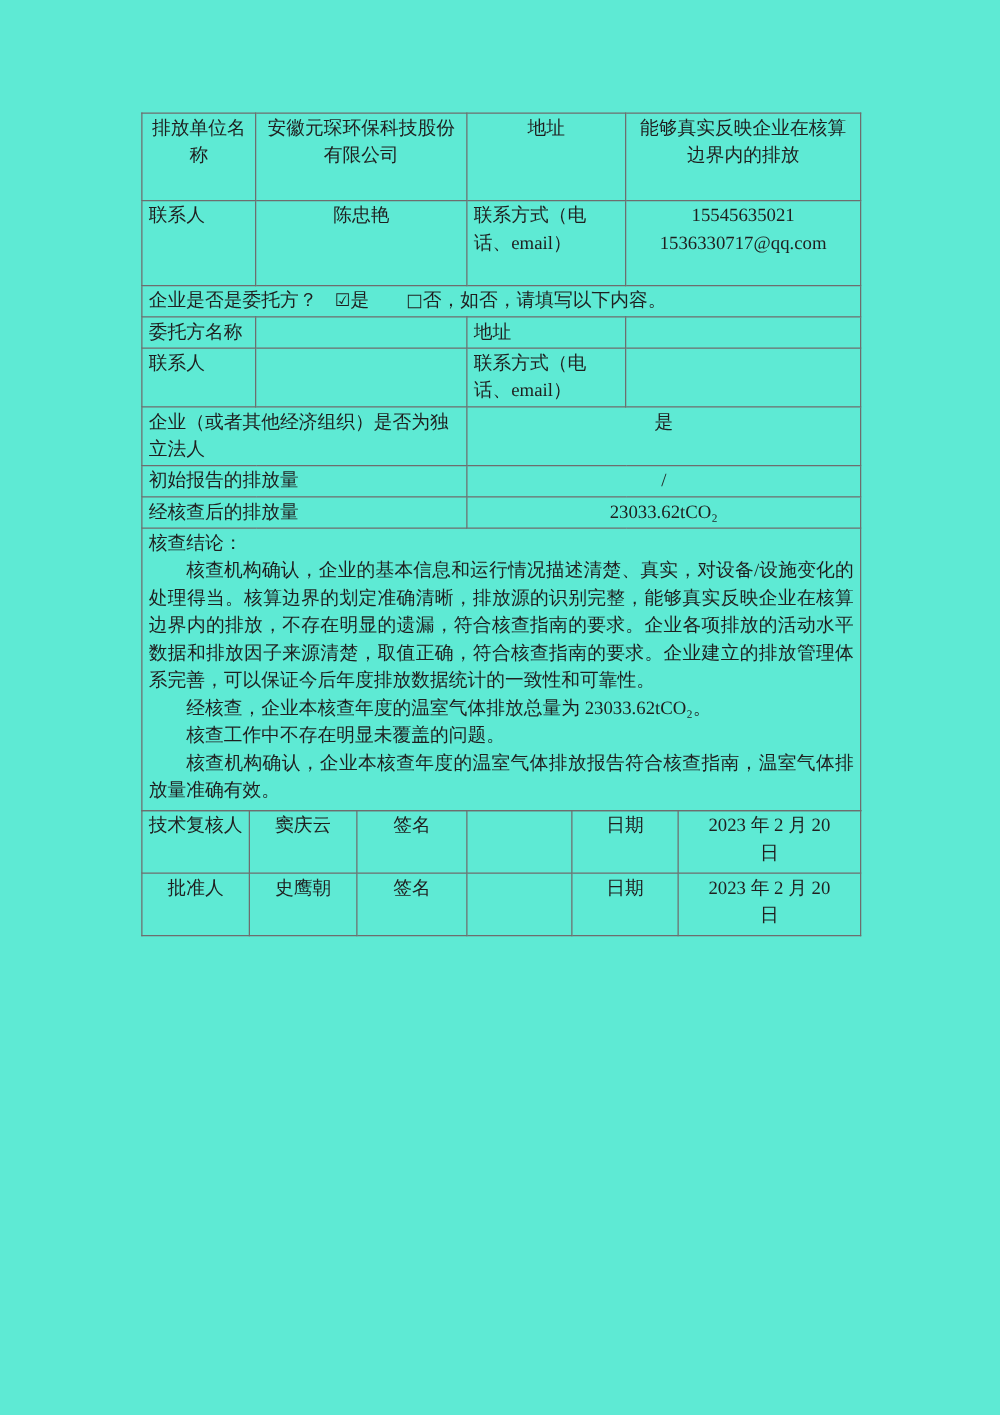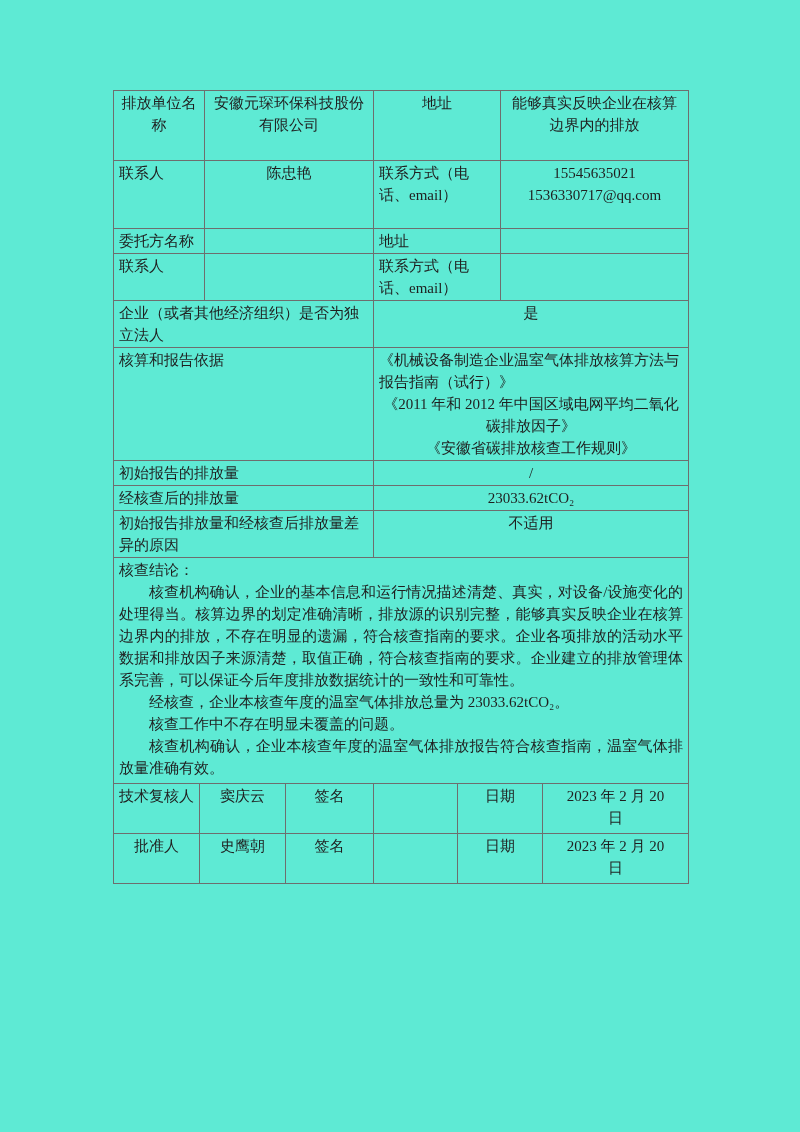--- a/index.html
+++ b/index.html
@@ -75,20 +75,27 @@
       <tr style="height:68px">
         <td class="l">联系人</td>
         <td class="c">陈忠艳</td>
         <td class="l">联系方式（电话、email）</td>
         <td class="c">
           <span class="block">15545635021</span>
           <span class="block email-val">1536330717@qq.com</span>
         </td>
       </tr>
 
+      <tr style="height:24px">
+        <td class="l" colspan="4">
+          <span>企业是否是委托方？</span>
+          <span class="chk gap-q">☑</span><span>是</span>
+          <span class="chk gap-left">□</span><span>否，如否，请填写以下内容。</span>
+        </td>
+      </tr>
 
       <tr style="height:24px">
         <td class="l">委托方名称</td>
         <td class="l"></td>
         <td class="l">地址</td>
         <td class="l"></td>
       </tr>
 
       <tr style="height:37px">
         <td class="l">联系人</td>
@@ -96,43 +103,31 @@
         <td class="l">联系方式（电话、email）</td>
         <td class="l"></td>
       </tr>
 
 
       <tr style="height:44px">
         <td class="l" colspan="2">企业（或者其他经济组织）是否为独立法人</td>
         <td class="c" colspan="2">是</td>
       </tr>
 
-      <tr style="height:103px">
-        <td class="l" colspan="2">核算和报告依据</td>
-        <td colspan="2">
-          <div class="l">《机械设备制造企业温室气体排放核算方法与报告指南（试行）》</div>
-          <div class="c">《2011 年和 2012 年中国区域电网平均二氧化碳排放因子》</div>
-          <div class="c">《安徽省碳排放核查工作规则》</div>
-        </td>
-      </tr>
 
       <tr style="height:24px">
         <td class="l" colspan="2">初始报告的排放量</td>
         <td class="c" colspan="2">/</td>
       </tr>
 
       <tr style="height:24px">
         <td class="l" colspan="2">经核查后的排放量</td>
         <td class="c" colspan="2">23033.62tCO₂</td>
       </tr>
 
-      <tr style="height:44px">
-        <td class="l" colspan="2">初始报告排放量和经核查后排放量差异的原因</td>
-        <td class="c" colspan="2">不适用</td>
-      </tr>
 
       <tr style="height:226px">
         <td class="l" colspan="4">
           <div>核查结论：</div>
           <p class="para">核查机构确认，企业的基本信息和运行情况描述清楚、真实，对设备/设施变化的处理得当。核算边界的划定准确清晰，排放源的识别完整，能够真实反映企业在核算边界内的排放，不存在明显的遗漏，符合核查指南的要求。企业各项排放的活动水平数据和排放因子来源清楚，取值正确，符合核查指南的要求。企业建立的排放管理体系完善，可以保证今后年度排放数据统计的一致性和可靠性。</p>
           <p class="para">经核查，企业本核查年度的温室气体排放总量为 23033.62tCO₂。</p>
           <p class="para">核查工作中不存在明显未覆盖的问题。</p>
           <p class="para">核查机构确认，企业本核查年度的温室气体排放报告符合核查指南，温室气体排放量准确有效。</p>
         </td>
       </tr>

